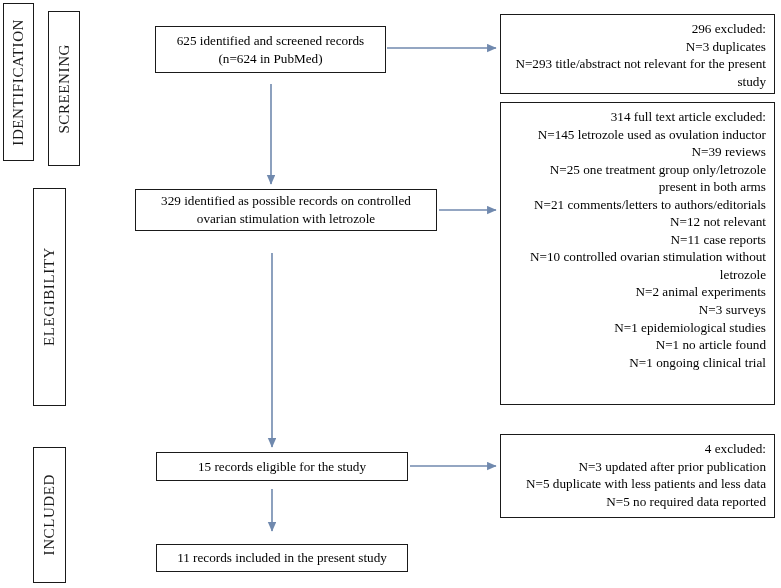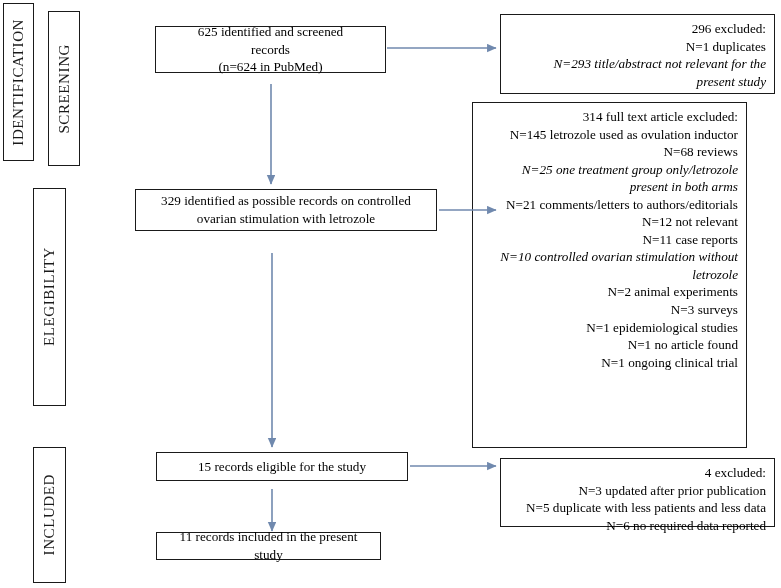--- a/index.html
+++ b/index.html
@@ -45,33 +45,32 @@
     box-sizing: border-box;
     color: #000000;
     font-size: 13.2px;
     line-height: 1.33;
   }
   .node.centered {
     display: flex;
     align-items: center;
     justify-content: center;
     text-align: center;
-    padding: 2px 22px;
+    padding: 2px 6px;
   }
   .node.listbox {
     padding: 5px 8px 4px 14px;
     text-align: right;
   }
   .node .line {
     display: block;
     white-space: nowrap;
   }
   .node .line.wrap {
     white-space: normal;
-    font-style: italic;
   }
   .node .ctext {
     display: block;
   }
 
   
   .conn {
     position: absolute;
   }
   .conn svg {
@@ -102,59 +101,59 @@
 
   <div class="node centered" style="left:155px; top:26px; width:231px; height:47px;">
     <span>
       <span class="ctext">625 identified and screened records</span>
       <span class="ctext">(n=624 in PubMed)</span>
     </span>
   </div>
 
   <div class="node listbox" style="left:500px; top:14px; width:275px; height:80px;">
     <span class="line">296 excluded:</span>
-    <span class="line">N=1 duplicates</span>
+    <span class="line">N=3 duplicates</span>
     <span class="line wrap">N=293 title/abstract not relevant for the present study</span>
   </div>
 
   <div class="node centered" style="left:135px; top:189px; width:302px; height:42px;font-family:Liberation Serif, serif;">
     <span>
       <span class="ctext">329 identified as possible records on controlled</span>
       <span class="ctext">ovarian stimulation with letrozole</span>
     </span>
   </div>
 
-  <div class="node listbox" style="left:472px; top:102px; width:275px; height:346px;">
+  <div class="node listbox" style="left:500px; top:102px; width:275px; height:303px;">
     <span class="line">314 full text article excluded:</span>
     <span class="line">N=145 letrozole used as ovulation inductor</span>
-    <span class="line">N=68 reviews</span>
+    <span class="line">N=39 reviews</span>
     <span class="line wrap">N=25 one treatment group only/letrozole present in both arms</span>
     <span class="line">N=21 comments/letters to authors/editorials</span>
     <span class="line">N=12 not relevant</span>
     <span class="line">N=11 case reports</span>
     <span class="line wrap">N=10 controlled ovarian stimulation without letrozole</span>
     <span class="line">N=2 animal experiments</span>
     <span class="line">N=3 surveys</span>
     <span class="line">N=1 epidemiological studies</span>
     <span class="line">N=1 no article found</span>
     <span class="line">N=1 ongoing clinical trial</span>
   </div>
 
   <div class="node centered" style="left:156px; top:452px; width:252px; height:29px;justify-content:center;">
     <span class="ctext">15 records eligible for the study</span>
   </div>
 
-  <div class="node listbox" style="left:500px; top:434px; width:275px; height:69px;margin-top:24px;">
+  <div class="node listbox" style="left:500px; top:434px; width:275px; height:84px;">
     <span class="line">4 excluded:</span>
     <span class="line">N=3 updated after prior publication</span>
     <span class="line">N=5 duplicate with less patients and less data</span>
-    <span class="line">N=6 no required data reported</span>
+    <span class="line">N=5 no required data reported</span>
   </div>
 
-  <div class="node centered" style="left:156px; top:532px; width:225px; height:28px;">
+  <div class="node centered" style="left:156px; top:544px; width:252px; height:28px;">
     <span class="ctext">11 records included in the present study</span>
   </div>
 
   <div class="conn" style="left:0; top:0; width:781px; height:588px;">
     <svg width="781" height="588" viewBox="0 0 781 588" xmlns="http://www.w3.org/2000/svg">
       <defs>
         <marker id="arrowhead" markerWidth="7" markerHeight="7" refX="5.6" refY="2.6" orient="auto" markerUnits="strokeWidth">
           <path d="M0,0 L6,2.6 L0,5.2 z" fill="#7089AE"></path>
         </marker>
       </defs>

